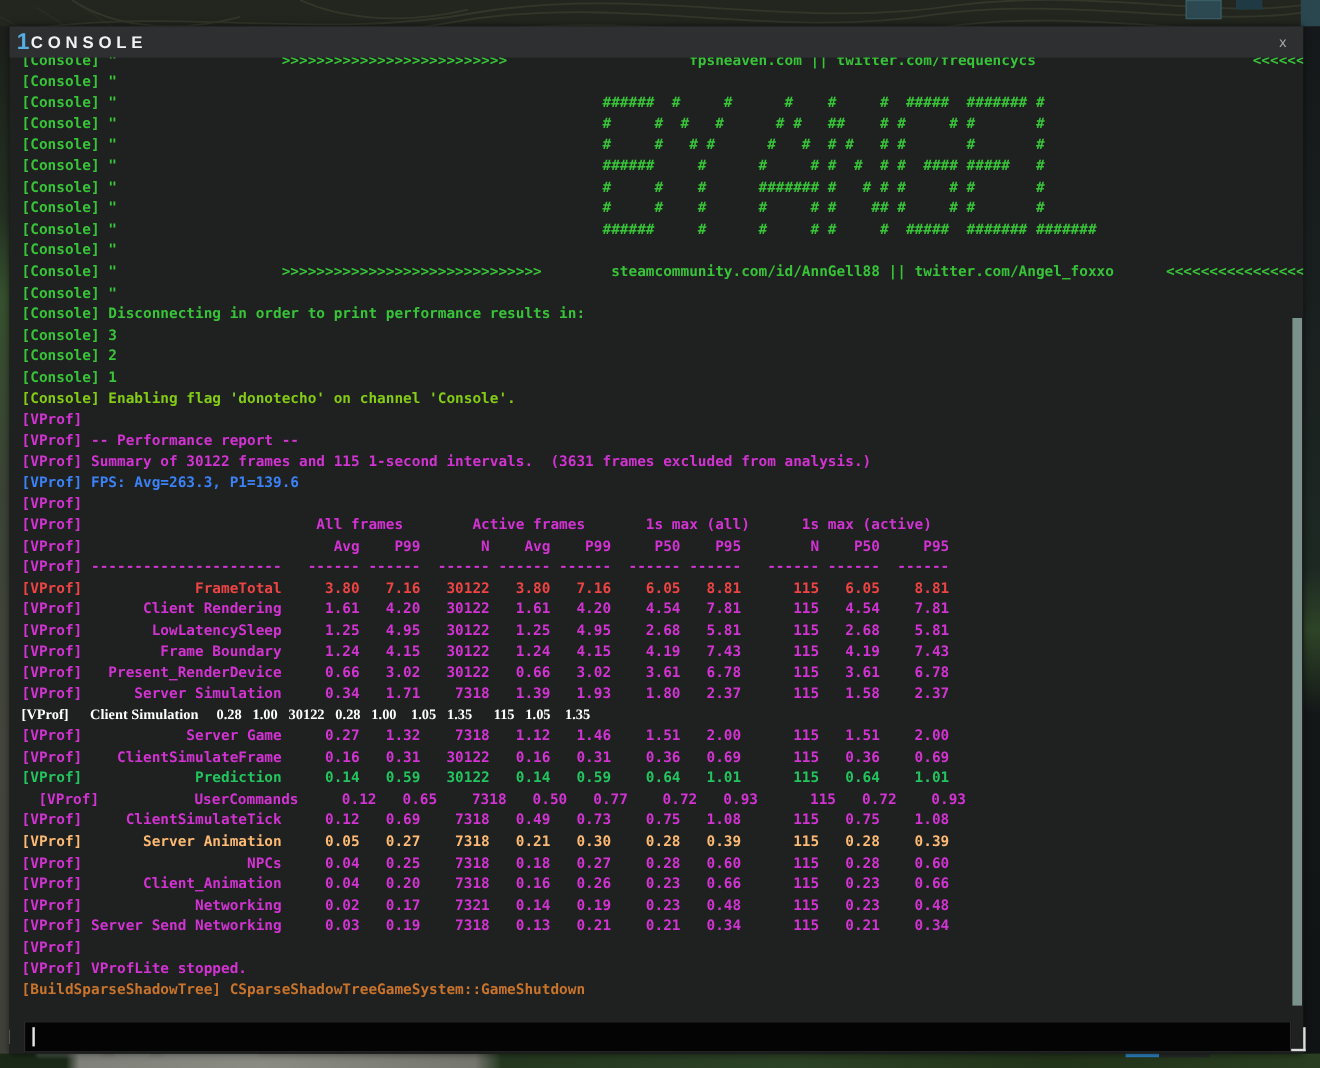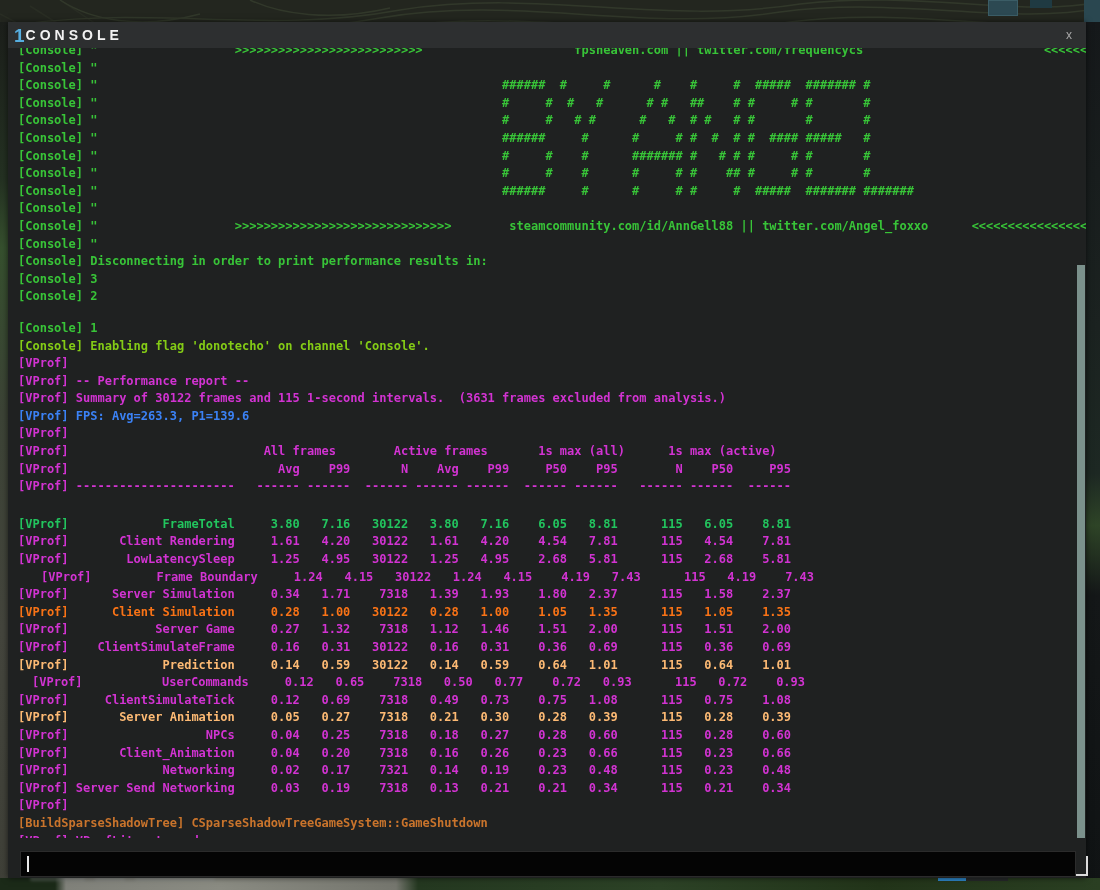--- a/index.html
+++ b/index.html
@@ -104,49 +104,50 @@
           <div class="line" style="color: rgb(56, 196, 56);">[Console] "                                                        ######     #      #     # #  #  # #  #### #####   #</div>
           <div class="line" style="color: rgb(56, 196, 56);">[Console] "                                                        #     #    #      ####### #   # # #     # #       #</div>
           <div class="line" style="color: rgb(56, 196, 56);">[Console] "                                                        #     #    #      #     # #    ## #     # #       #</div>
           <div class="line" style="color: rgb(56, 196, 56);">[Console] "                                                        ######     #      #     # #     #  #####  ####### #######</div>
           <div class="line" style="color: rgb(56, 196, 56);">[Console] "</div>
           <div class="line" style="color: rgb(56, 196, 56);">[Console] "                   &gt;&gt;&gt;&gt;&gt;&gt;&gt;&gt;&gt;&gt;&gt;&gt;&gt;&gt;&gt;&gt;&gt;&gt;&gt;&gt;&gt;&gt;&gt;&gt;&gt;&gt;&gt;&gt;&gt;&gt;        steamcommunity.com/id/AnnGell88 || twitter.com/Angel_foxxo      &lt;&lt;&lt;&lt;&lt;&lt;&lt;&lt;&lt;&lt;&lt;&lt;&lt;&lt;&lt;&lt;&lt;</div>
           <div class="line" style="color: rgb(56, 196, 56);">[Console] "</div>
           <div class="line" style="color: rgb(56, 196, 56);">[Console] Disconnecting in order to print performance results in:</div>
           <div class="line" style="color: rgb(56, 196, 56);">[Console] 3</div>
           <div class="line" style="color: rgb(56, 196, 56);">[Console] 2</div>
-          <div class="line" style="color: rgb(56, 196, 56); margin-top: 14px;">[Console] 1</div>
+          <div class="line" style="color: rgb(56, 196, 56);">[Console] 1</div>
           <div class="line" style="color: #84cc16;">[Console] Enabling flag 'donotecho' on channel 'Console'.</div>
           <div class="line" style="color: rgb(210, 51, 210);">[VProf]</div>
           <div class="line" style="color: rgb(210, 51, 210);">[VProf] -- Performance report --</div>
           <div class="line" style="color: rgb(210, 51, 210);">[VProf] Summary of 30122 frames and 115 1-second intervals.  (3631 frames excluded from analysis.)</div>
           <div class="line" style="color: #3b82f6;">[VProf] FPS: Avg=263.3, P1=139.6</div>
           <div class="line" style="color: rgb(210, 51, 210);">[VProf]</div>
           <div class="line" style="color: rgb(210, 51, 210);">[VProf]                           All frames        Active frames       1s max (all)      1s max (active)</div>
           <div class="line" style="color: rgb(210, 51, 210);">[VProf]                             Avg    P99       N    Avg    P99     P50    P95        N    P50     P95</div>
           <div class="line" style="color: rgb(210, 51, 210);">[VProf] ----------------------   ------ ------  ------ ------ ------  ------ ------   ------ ------  ------</div>
-          <div class="line" style="color: #22c55e; margin-top: 20px;">[VProf]             FrameTotal     3.80   7.16   30122   3.80   7.16    6.05   8.81      115   6.05    8.81</div>
+          <div class="line" style="color: #ef4444;">[VProf]             FrameTotal     3.80   7.16   30122   3.80   7.16    6.05   8.81      115   6.05    8.81</div>
           <div class="line" style="color: rgb(210, 51, 210);">[VProf]       Client Rendering     1.61   4.20   30122   1.61   4.20    4.54   7.81      115   4.54    7.81</div>
           <div class="line" style="color: rgb(210, 51, 210);">[VProf]        LowLatencySleep     1.25   4.95   30122   1.25   4.95    2.68   5.81      115   2.68    5.81</div>
-          <div class="line" style="color: rgb(210, 51, 210); margin-left: 23px;">[VProf]         Frame Boundary     1.24   4.15   30122   1.24   4.15    4.19   7.43      115   4.19    7.43</div>
+          <div class="line" style="color: rgb(210, 51, 210);">[VProf]         Frame Boundary     1.24   4.15   30122   1.24   4.15    4.19   7.43      115   4.19    7.43</div>
+          <div class="line" style="color: rgb(210, 51, 210);">[VProf]   Present_RenderDevice     0.66   3.02   30122   0.66   3.02    3.61   6.78      115   3.61    6.78</div>
           <div class="line" style="color: rgb(210, 51, 210);">[VProf]      Server Simulation     0.34   1.71    7318   1.39   1.93    1.80   2.37      115   1.58    2.37</div>
-          <div class="line" style="color: #f97316;">[VProf]      Client Simulation     0.28   1.00   30122   0.28   1.00    1.05   1.35      115   1.05    1.35</div>
+          <div class="line" style="color: #ffffff; font-family: Liberation Serif, serif;">[VProf]      Client Simulation     0.28   1.00   30122   0.28   1.00    1.05   1.35      115   1.05    1.35</div>
           <div class="line" style="color: rgb(210, 51, 210);">[VProf]            Server Game     0.27   1.32    7318   1.12   1.46    1.51   2.00      115   1.51    2.00</div>
           <div class="line" style="color: rgb(210, 51, 210);">[VProf]    ClientSimulateFrame     0.16   0.31   30122   0.16   0.31    0.36   0.69      115   0.36    0.69</div>
-          <div class="line" style="color: #fdba74;">[VProf]             Prediction     0.14   0.59   30122   0.14   0.59    0.64   1.01      115   0.64    1.01</div>
+          <div class="line" style="color: #22c55e;">[VProf]             Prediction     0.14   0.59   30122   0.14   0.59    0.64   1.01      115   0.64    1.01</div>
           <div class="line" style="color: rgb(210, 51, 210); margin-left: 14px;">[VProf]           UserCommands     0.12   0.65    7318   0.50   0.77    0.72   0.93      115   0.72    0.93</div>
           <div class="line" style="color: rgb(210, 51, 210);">[VProf]     ClientSimulateTick     0.12   0.69    7318   0.49   0.73    0.75   1.08      115   0.75    1.08</div>
           <div class="line" style="color: #fdba74;">[VProf]       Server Animation     0.05   0.27    7318   0.21   0.30    0.28   0.39      115   0.28    0.39</div>
           <div class="line" style="color: rgb(210, 51, 210);">[VProf]                   NPCs     0.04   0.25    7318   0.18   0.27    0.28   0.60      115   0.28    0.60</div>
           <div class="line" style="color: rgb(210, 51, 210);">[VProf]       Client_Animation     0.04   0.20    7318   0.16   0.26    0.23   0.66      115   0.23    0.66</div>
           <div class="line" style="color: rgb(210, 51, 210);">[VProf]             Networking     0.02   0.17    7321   0.14   0.19    0.23   0.48      115   0.23    0.48</div>
           <div class="line" style="color: rgb(210, 51, 210);">[VProf] Server Send Networking     0.03   0.19    7318   0.13   0.21    0.21   0.34      115   0.21    0.34</div>
           <div class="line" style="color: rgb(210, 51, 210);">[VProf]</div>
+          <div class="line" style="color: rgb(210, 51, 210);">[VProf] VProfLite stopped.</div>
           <div class="line" style="color: rgb(201, 116, 44);">[BuildSparseShadowTree] CSparseShadowTreeGameSystem::GameShutdown</div>
-          <div class="line" style="color: rgb(210, 51, 210);">[VProf] VProfLite stopped.</div>
         </div>
     </div>
 
     <div class="vtrack">
       <div class="vthumb" style="background: rgb(123, 145, 140);"></div>
     </div>
 
     <div class="bottomstrip">
       <div class="err-text" style="color: rgb(208, 36, 24);">(EOPEN: File not found)</div>
       <div class="hthumb" style="background: rgb(123, 145, 140);"></div>

